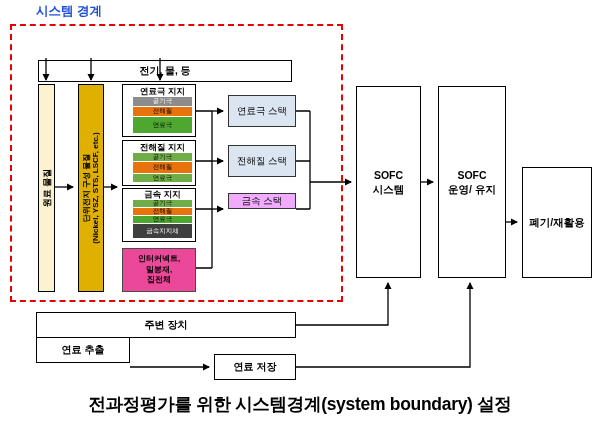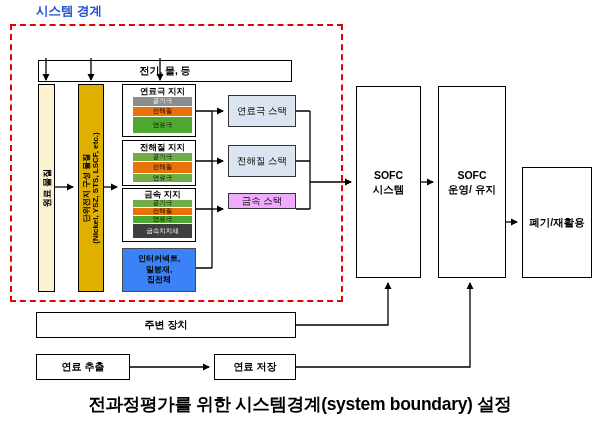--- a/index.html
+++ b/index.html
@@ -67,42 +67,42 @@
   </div>
 
   <div class="abs cellbox" style="left:122px;top:188px;width:74px;height:54px;">
     <div class="celltitle" style="line-height:11px;height:11px;">금속 지지</div>
     <div class="strip" style="height: 7px; background-color: rgb(111, 174, 70); color: rgb(0, 0, 0);">공기극</div>
     <div class="strip" style="height: 7px; background-color: rgb(232, 114, 12); color: rgb(0, 0, 0);">전해질</div>
     <div class="strip" style="height: 7px; background-color: rgb(78, 167, 46); color: rgb(0, 0, 0);">연료극</div>
     <div class="strip grow" style="background-color: rgb(63, 63, 63); color: rgb(255, 255, 255);">금속지지체</div>
   </div>
 
-  <div class="abs ltblue smalllines" style="left: 122px; top: 248px; width: 74px; height: 44px; background-color: #3b82f6;">
+  <div class="abs ltblue smalllines" style="left: 122px; top: 248px; width: 74px; height: 44px; background-color: #ec4899;">
     <span class="line">인터커넥트,</span>
     <span class="line">밀봉재,</span>
     <span class="line">집전체</span>
   </div>
 
   <div class="abs ltblue stack" style="left: 228px; top: 95px; width: 68px; height: 32px; background-color: rgb(219, 229, 241);">연료극 스택</div>
   <div class="abs ltblue stack" style="left: 228px; top: 145px; width: 68px; height: 32px; background-color: rgb(219, 229, 241);">전해질 스택</div>
   <div class="abs ltblue stack" style="left: 228px; top: 193px; width: 68px; height: 16px; background-color: #f0abfc;">금속 스택</div>
 
   <div class="abs box sysbox" style="left:356px;top:86px;width:65px;height:192px;">
     <span class="line">SOFC</span>
     <span class="line">시스템</span>
   </div>
   <div class="abs box sysbox" style="left:438px;top:86px;width:68px;height:192px;">
     <span class="line">SOFC</span>
     <span class="line">운영/ 유지</span>
   </div>
   <div class="abs box sysbox" style="left:522px;top:167px;width:70px;height:111px;">폐기/재활용</div>
 
   <div class="abs box bold" style="left:36px;top:312px;width:260px;height:26px;font-size:10px;">주변 장치</div>
-  <div class="abs box bold" style="left:36px;top:354px;width:94px;height:26px;font-size:10px;">연료 추출</div>
+  <div class="abs box bold" style="left:36px;top:337px;width:94px;height:26px;font-size:10px;">연료 추출</div>
   <div class="abs box bold" style="left:214px;top:354px;width:82px;height:26px;font-size:10px;">연료 저장</div>
 
   <div class="abs caption" style="left:0;top:392px;width:600px;">전과정평가를 위한 시스템경계(system boundary) 설정</div>
 
   <svg class="arrows" width="600" height="421" viewBox="0 0 600 421">
     <defs>
       <marker id="ah" viewBox="0 0 8 8" markerWidth="8" markerHeight="8" refX="6" refY="4" orient="auto" markerUnits="userSpaceOnUse">
         <path d="M0,0.5 L7,4 L0,7.5 Z" fill="#000"></path>
       </marker>
     </defs>

